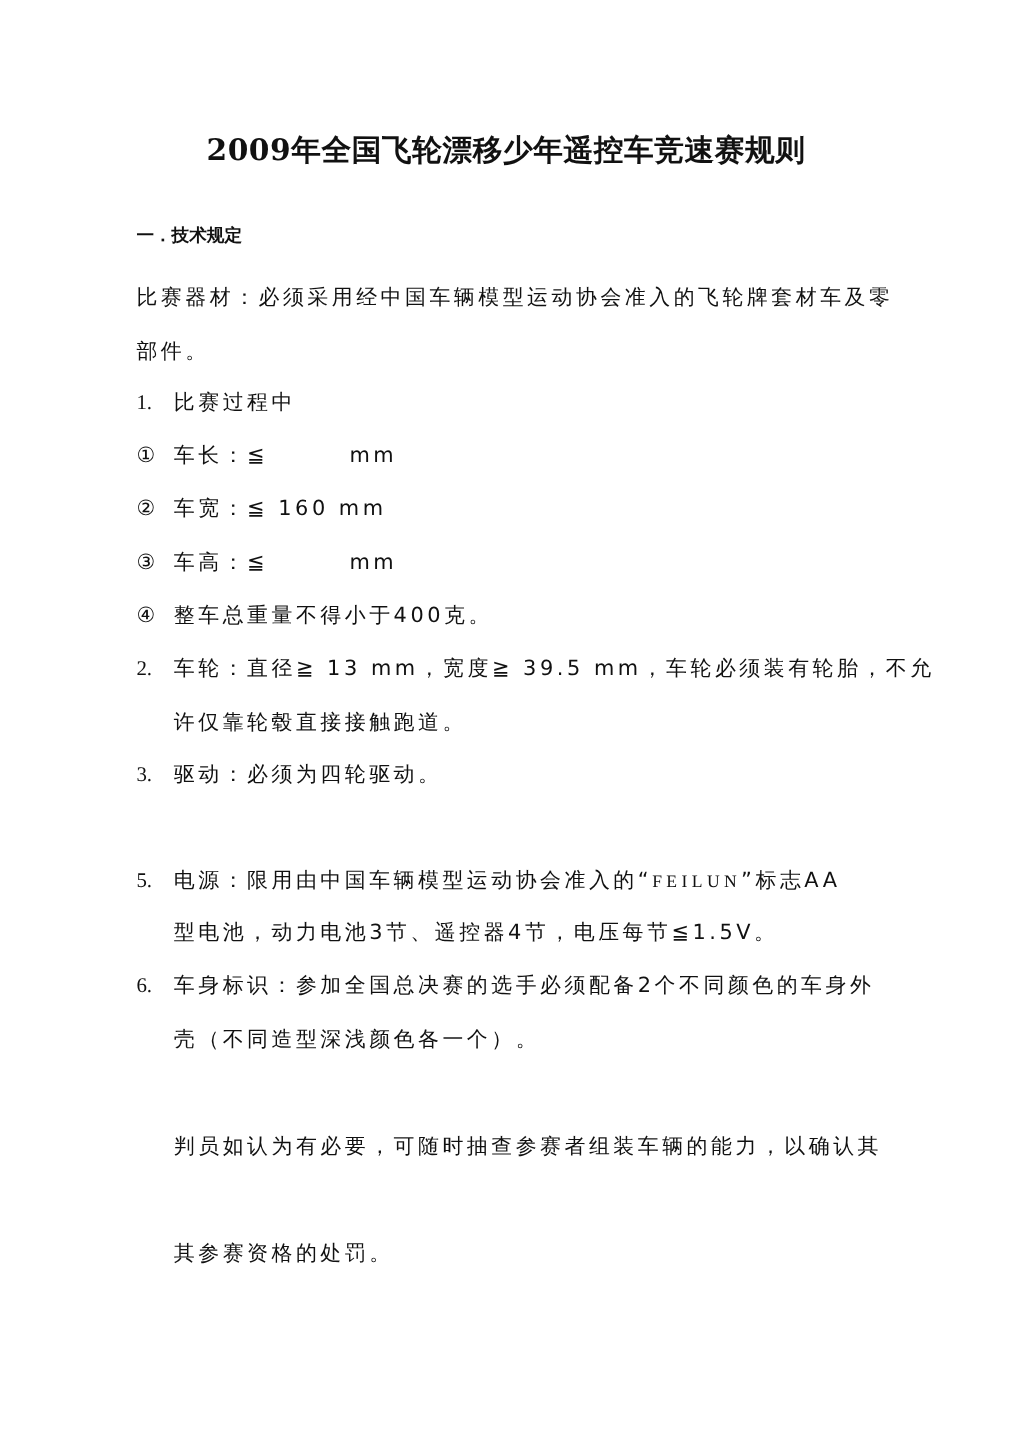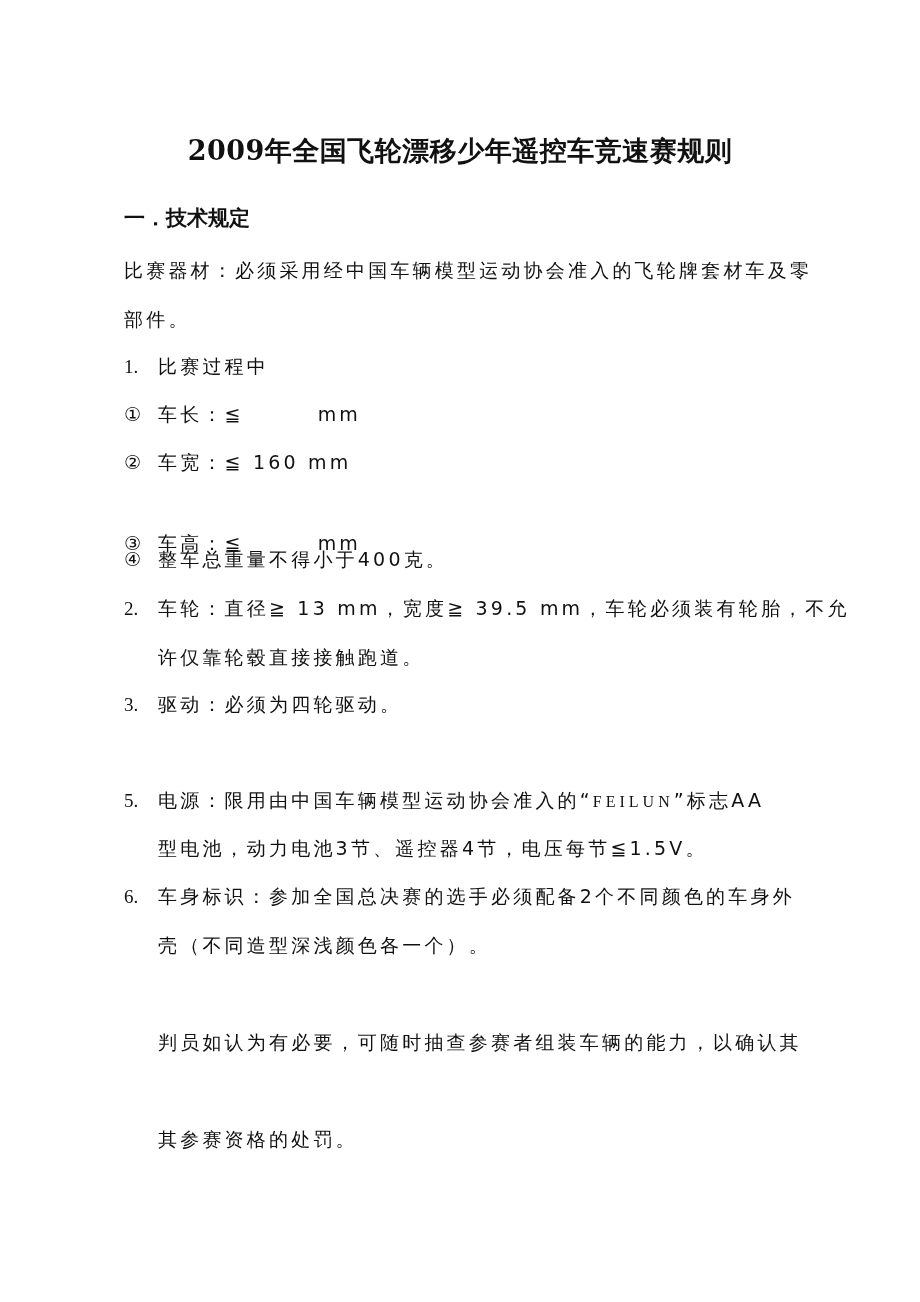--- a/index.html
+++ b/index.html
@@ -17,33 +17,33 @@
     }
     .page {
       position: absolute;
       left: 0; top: 0;
       width: 920px;
       height: 1302px;
     }
     .title {
       position: absolute;
       left: 0;
-      top: 133px;
+      top: 118px;
       width: 920px;
       text-align: center;
       font-size: 27px;
       font-weight: bold;
       letter-spacing: 0.5px;
       font-family: "DejaVu Serif", "Liberation Serif", serif;
     }
     .section-heading {
       position: absolute;
       left: 124px;
       top: 204px;
-      font-size: 21px;
+      font-size: 16px;
       font-weight: bold;
       font-family: "DejaVu Sans", "Liberation Sans", sans-serif;
     }
     .line {
       position: absolute;
       font-size: 19px;
       white-space: nowrap;
       letter-spacing: 3.2px;
       line-height: 24px;
       font-family: "DejaVu Sans", "Liberation Sans", sans-serif;
@@ -82,21 +82,21 @@
   <div class="line left" style="top:354px;">
     <span class="num">1.</span><span>比赛过程中</span>
   </div>
 
   <div class="line left" style="top:402px;">
     <span class="circ">①</span><span style="white-space:pre;">车长：≦        mm</span>
   </div>
   <div class="line left" style="top:450px;">
     <span class="circ">②</span><span style="white-space:pre;">车宽：≦ 160 mm</span>
   </div>
-  <div class="line left" style="top:499px;margin-top:32px;">
+  <div class="line left" style="top:499px;">
     <span class="circ">③</span><span style="white-space:pre;">车高：≦        mm</span>
   </div>
   <div class="line left" style="top:547px;">
     <span class="circ">④</span><span>整车总重量不得小于400克。</span>
   </div>
 
   <div class="line left" style="top:596px;">
     <span class="num">2.</span><span>车轮：直径≧ 13 mm，宽度≧ 39.5 mm，车轮必须装有轮胎，不允</span>
   </div>
   <div class="line indent" style="top:645px;">许仅靠轮毂直接接触跑道。</div>

